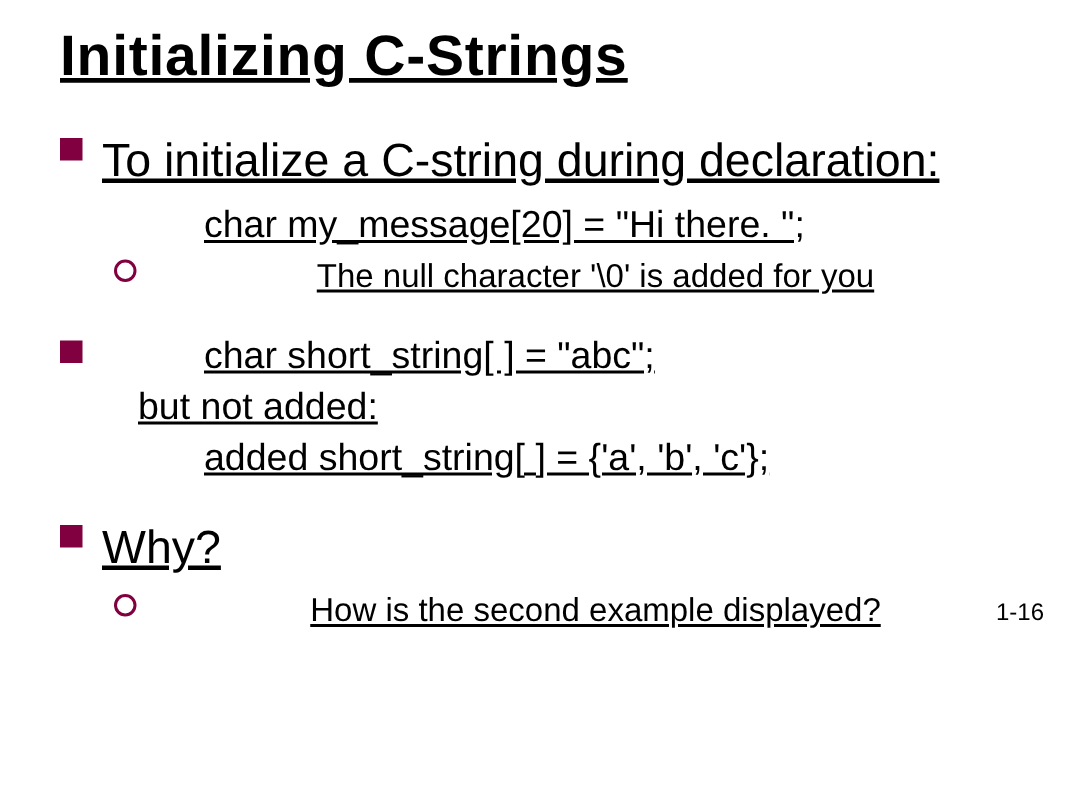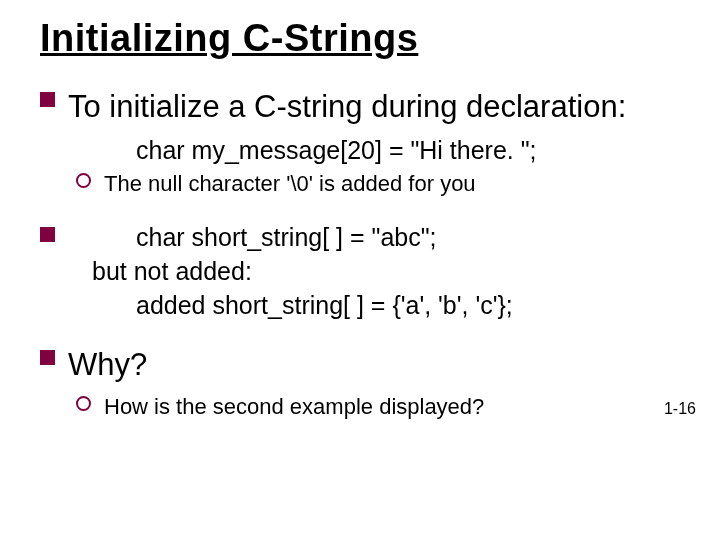--- a/index.html
+++ b/index.html
@@ -10,20 +10,21 @@
     background: #fff;
     font-family: "Comic Sans MS", "Comic Sans", cursive, sans-serif;
     color: #000;
   }
   .slide {
     box-sizing: border-box;
     width: 720px;
     height: 432px;
     padding: 18px 30px 16px 40px;
     position: relative;
+    text-decoration: underline;
   }
   .title {
     font-size: 38px;
     text-decoration: underline;
     margin: 0 0 26px 0;
     line-height: 1.1;
     letter-spacing: 0.5px;
   }
   .lvl1 {
     font-size: 31px;
@@ -49,20 +50,21 @@
     font-size: 25px;
     line-height: 1.35;
     padding-left: 52px;
   }
   .lvl2 {
     font-size: 22px;
     line-height: 1.35;
     margin: 2px 0 22px 0;
     position: relative;
     padding-left: 64px;
+    text-align: center;
   }
   .lvl2 .bullet {
     position: absolute;
     left: 36px;
     top: 4px;
     width: 15px;
     height: 15px;
     border-radius: 50%;
     border: 2px solid #800040;
     box-sizing: border-box;

